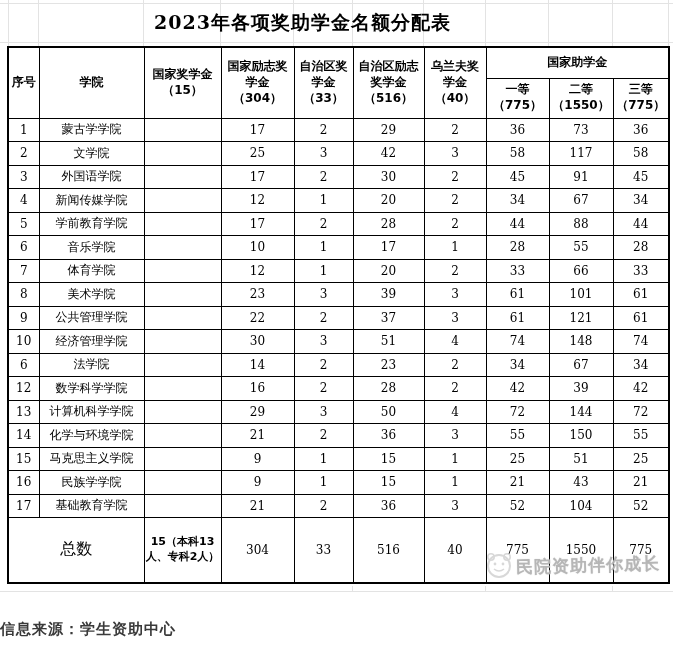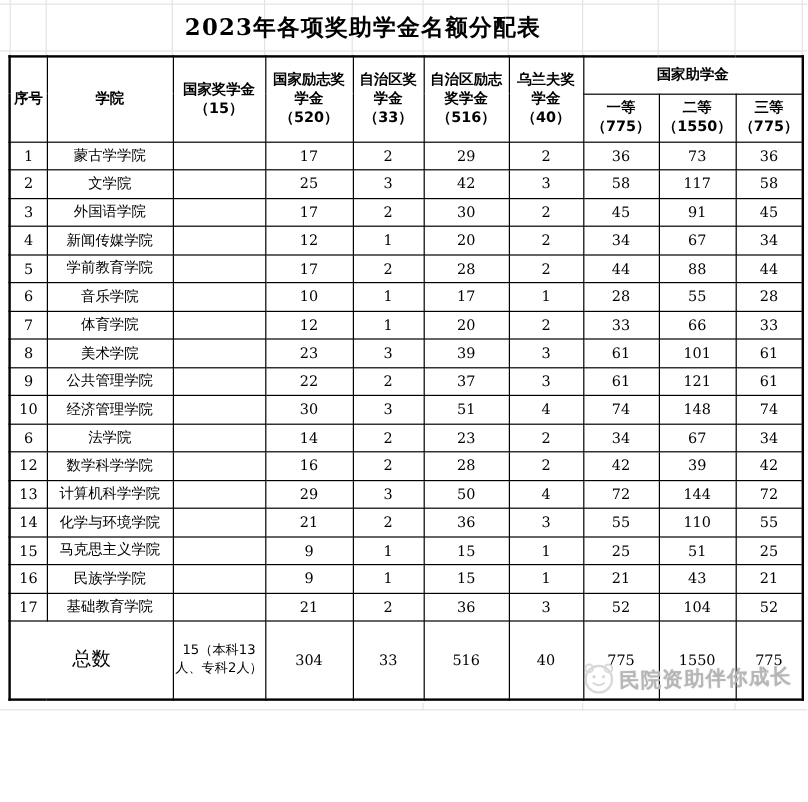--- a/index.html
+++ b/index.html
@@ -40,21 +40,21 @@
     font-weight:bold;font-size:12px;line-height:1.3;
     white-space:pre-line;
     font-family:"DejaVu Sans","Liberation Sans",sans-serif;
   }
   tr.r-h1{height:31px;}
   tr.r-h2{height:40px;}
   tr.r-data{height:23.5px;}
   tr.r-total{height:65px;}
   .c-num{font-family:"DejaVu Serif","Liberation Serif",serif;font-size:12px;}
   .c-college{font-size:12px;text-align:center;}
-  .c-note{font-size:11px;line-height:1.35;padding:0 0;}
+  .c-note{font-size:11px;line-height:1.35;padding:0 0;font-weight:bold;}
   .total-label{font-size:16px;}
 
   
   #watermark{
     position:absolute;left:484px;top:546px;width:188px;height:38px;
     display:flex;align-items:center;
     z-index:5;pointer-events:none;
     color:#c7c7c7;
   }
   #watermark .wm-text{
@@ -111,21 +111,21 @@
         <col style="width:56px">
       </colgroup>
       <thead>
         <tr class="r-h1">
           <th rowspan="2">序号</th>
           <th rowspan="2">学院</th>
           <th rowspan="2">国家奖学金
 （15）</th>
           <th rowspan="2">国家励志奖
 学金
-（520）</th>
+（304）</th>
           <th rowspan="2">自治区奖
 学金
 （33）</th>
           <th rowspan="2">自治区励志
 奖学金
 （516）</th>
           <th rowspan="2">乌兰夫奖
 学金
 （40）</th>
           <th colspan="3">国家助学金</th>
@@ -298,21 +298,21 @@
     </tr>
           <tr class="r-data">
       <td class="c-num">14</td>
       <td class="c-college">化学与环境学院</td>
       <td class="c-num"></td>
       <td class="c-num">21</td>
       <td class="c-num">2</td>
       <td class="c-num">36</td>
       <td class="c-num">3</td>
       <td class="c-num">55</td>
-      <td class="c-num">110</td>
+      <td class="c-num">150</td>
       <td class="c-num">55</td>
     </tr>
           <tr class="r-data">
       <td class="c-num">15</td>
       <td class="c-college">马克思主义学院</td>
       <td class="c-num"></td>
       <td class="c-num">9</td>
       <td class="c-num">1</td>
       <td class="c-num">15</td>
       <td class="c-num">1</td>
@@ -366,14 +366,15 @@
       <circle cx="15" cy="16" r="11" fill="none" stroke="#c4c4c4" stroke-width="2"></circle>
       <circle cx="7" cy="7" r="3.2" fill="none" stroke="#c4c4c4" stroke-width="1.6"></circle>
       <circle cx="23" cy="7" r="3.2" fill="none" stroke="#c4c4c4" stroke-width="1.6"></circle>
       <circle cx="11" cy="14" r="1.4" fill="#c4c4c4"></circle>
       <circle cx="19" cy="14" r="1.4" fill="#c4c4c4"></circle>
       <path d="M10 19 q5 4 10 0" fill="none" stroke="#c4c4c4" stroke-width="1.6"></path>
     </svg>
     <span class="wm-text">民院资助伴你成长</span>
   </div>
 
+  <div id="source-note">信息来源：学生资助中心</div>
 
 </div>
 
 </body></html>

